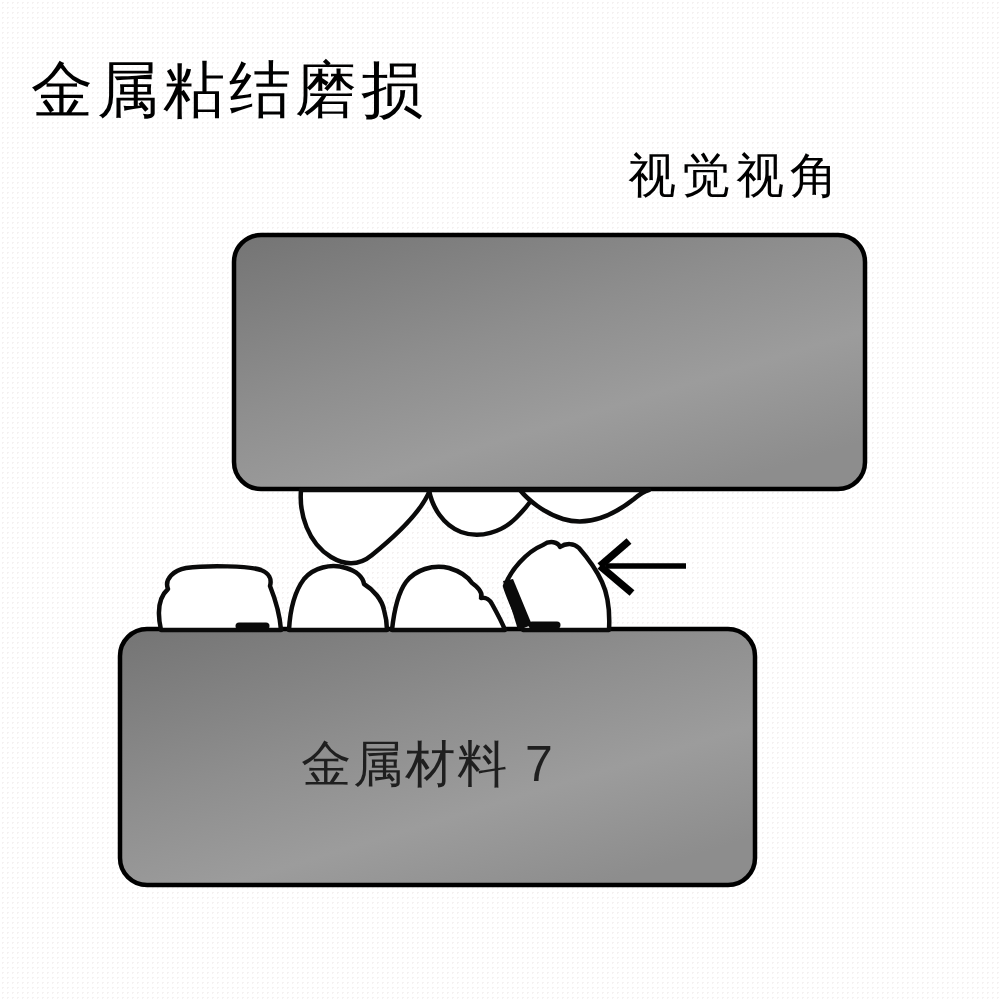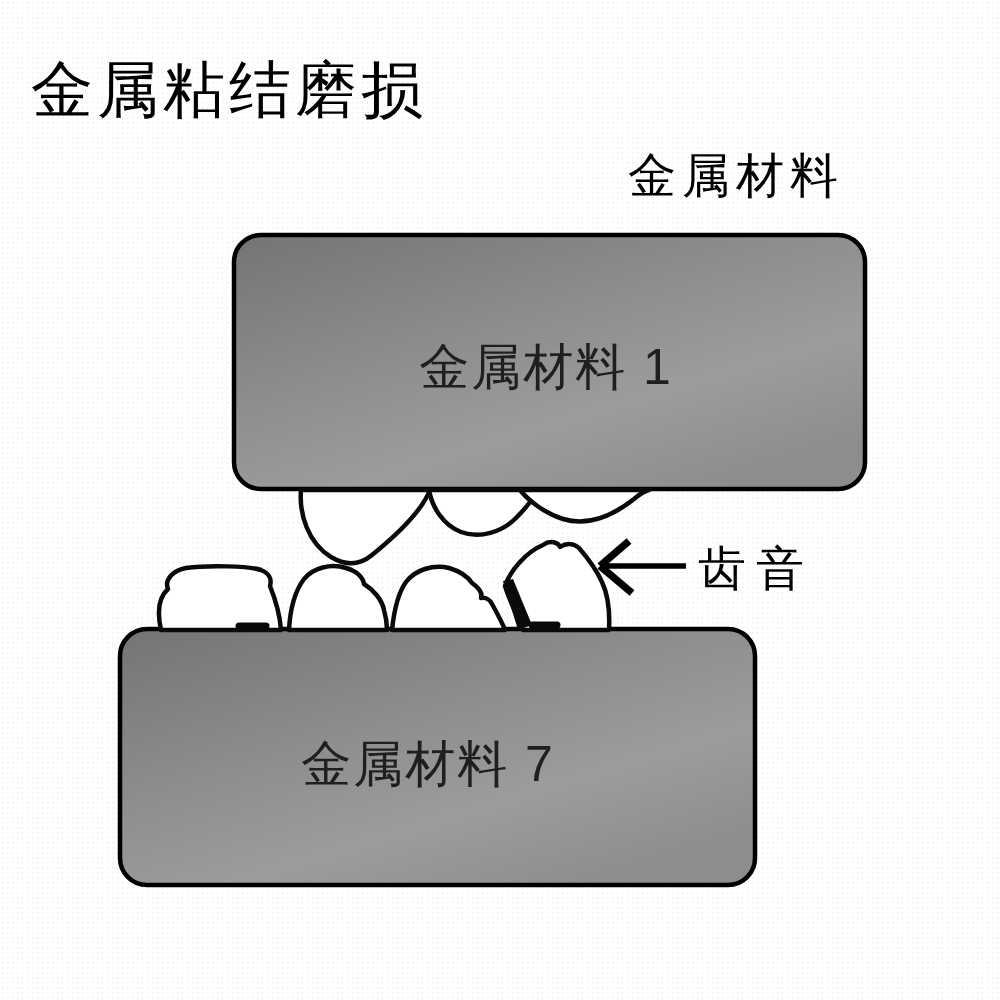--- a/index.html
+++ b/index.html
@@ -107,21 +107,19 @@
 
     <g stroke="#000000" fill="none">
       <line x1="606" y1="566" x2="686" y2="566" stroke-width="5.5"></line>
       <line x1="600" y1="566" x2="629" y2="541" stroke-width="7.5"></line>
       <line x1="600" y1="566" x2="632" y2="593" stroke-width="7.5"></line>
     </g>
   </svg>
 
   <div class="diagram-title">金属粘结磨损</div>
 
-  <div class="view-label">金属材料</div>
+  <div class="view-label">视觉视角</div>
 
-  <div class="block-label one">金属材料 1</div>
 
   <div class="block-label two">金属材料 7</div>
 
-  <div class="arrow-label">齿音</div>
 
 </div>
 
 </body></html>

